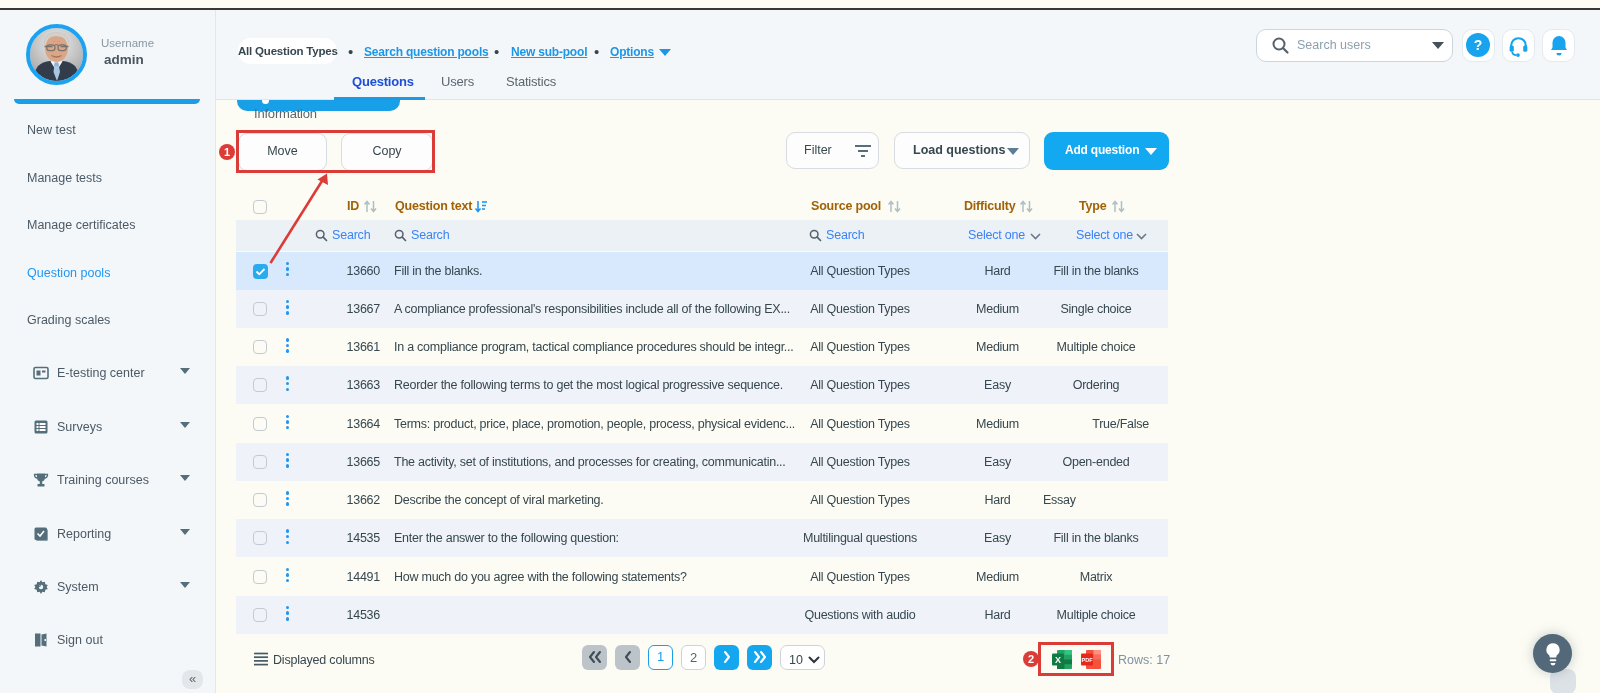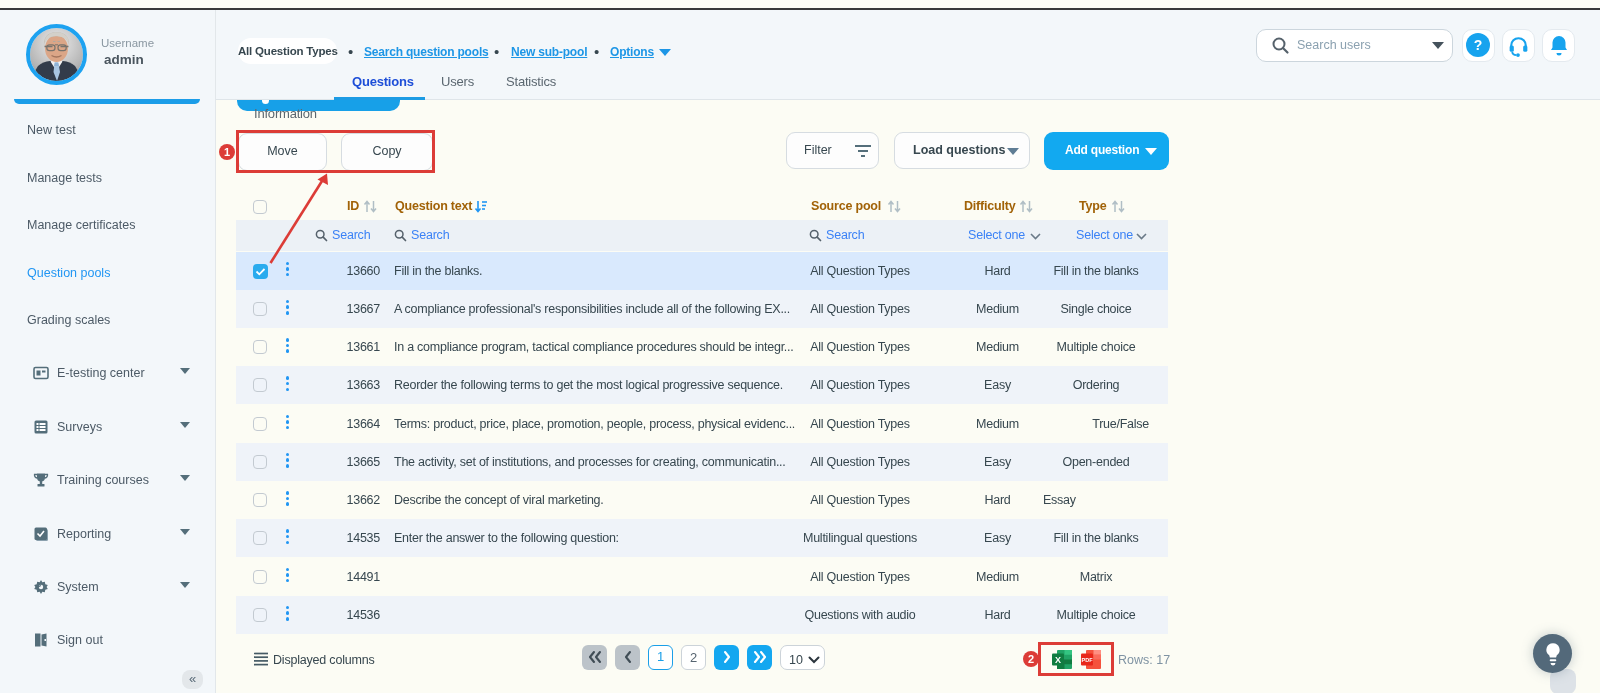--- a/index.html
+++ b/index.html
@@ -397,20 +397,21 @@
     <div class="cell" style="left:807px; width:106px; text-align:center;">Fill in the blanks</div>
   </div>
       <div class="cb" style="top:523.25px; z-index:2;"></div>
       <div class="dots" style="top:521.25px; z-index:2;">
         <span></span>
         <span></span>
         <span></span>
       </div>
       <div class="row " style="top:549.5px;">
     <div class="cell" style="right:788px; text-align:right;">14491</div>
+    <div class="cell" style="left:158px;">How much do you agree with the following statements?</div>
     <div class="cell" style="left:558px; width:132px; text-align:center;">All Question Types</div>
     <div class="cell" style="left:699px; width:125px; text-align:center;">Medium</div>
     <div class="cell" style="left:807px; width:106px; text-align:center;">Matrix</div>
   </div>
       <div class="cb" style="top:561.5px; z-index:2;"></div>
       <div class="dots" style="top:559.5px; z-index:2;">
         <span></span>
         <span></span>
         <span></span>
       </div>

